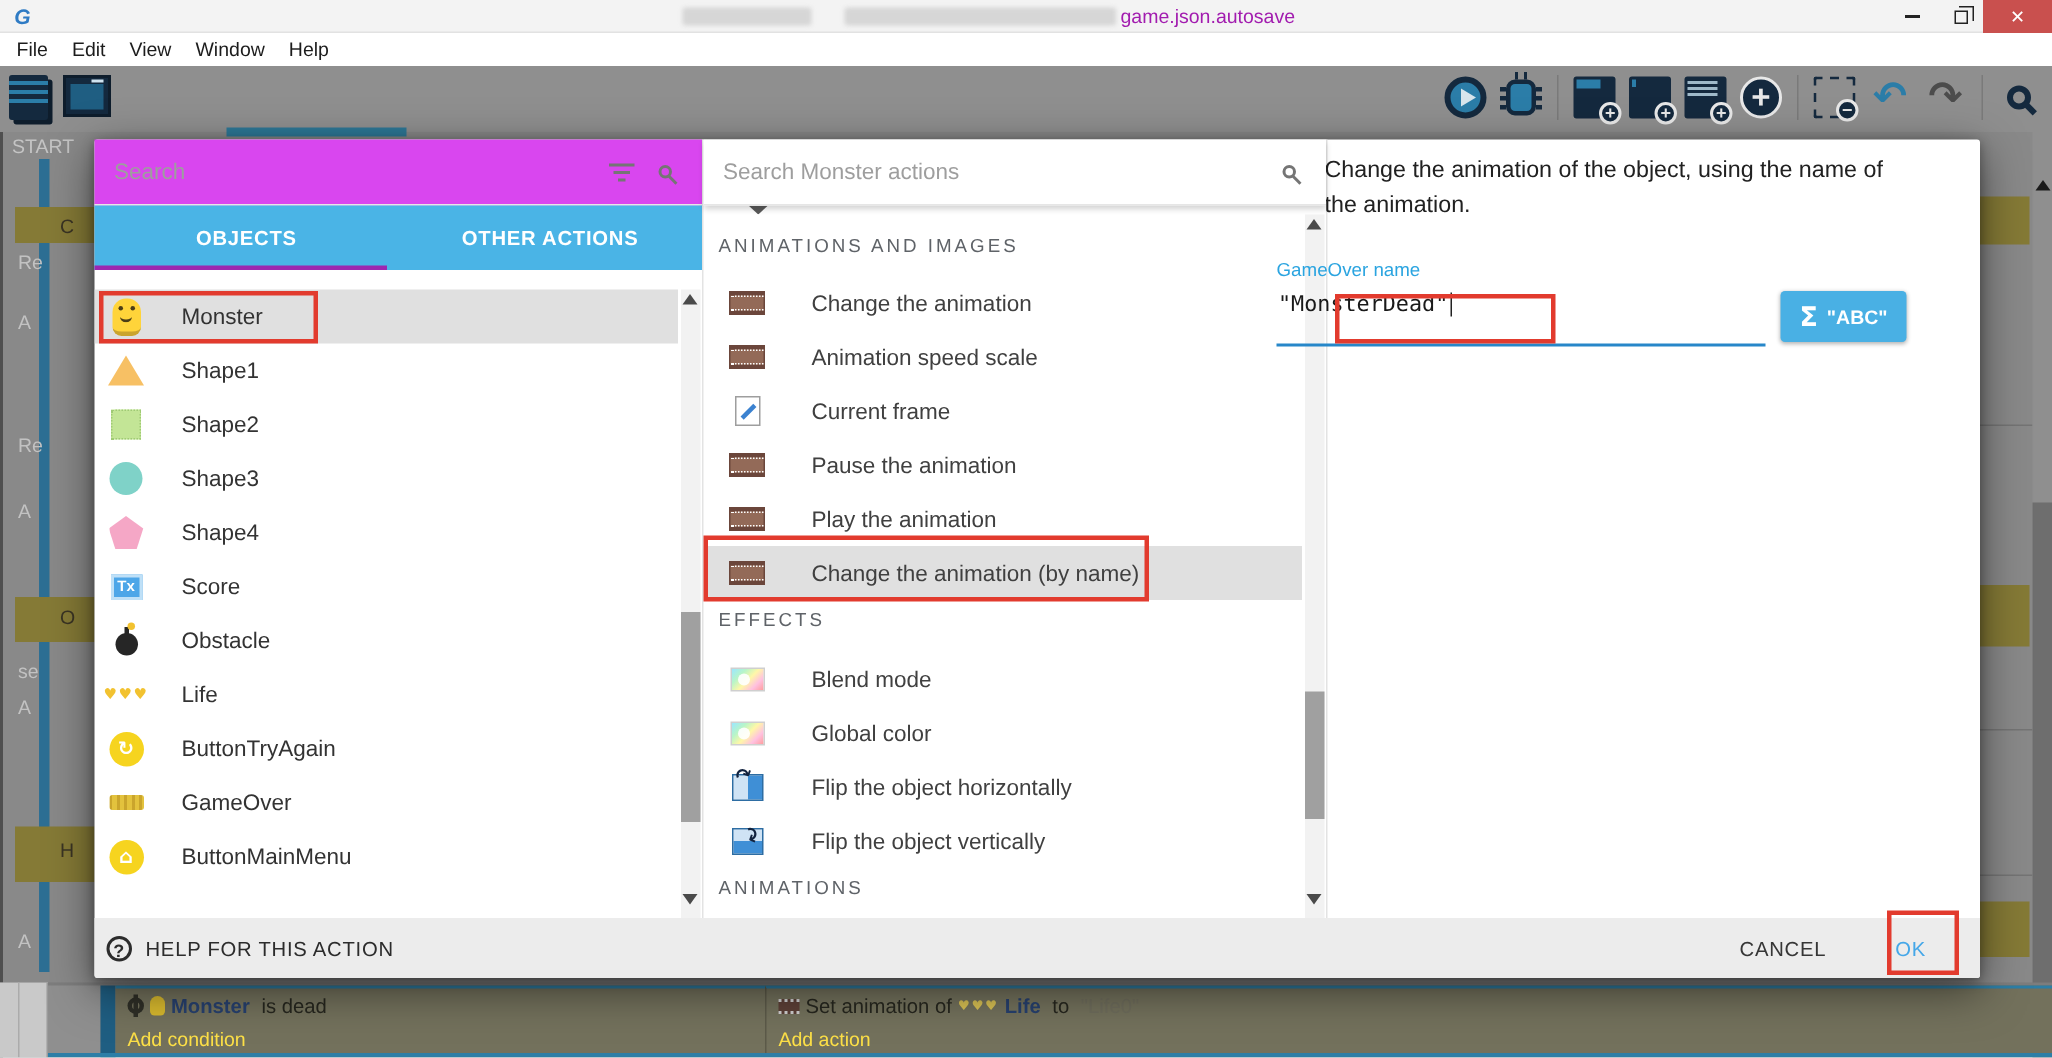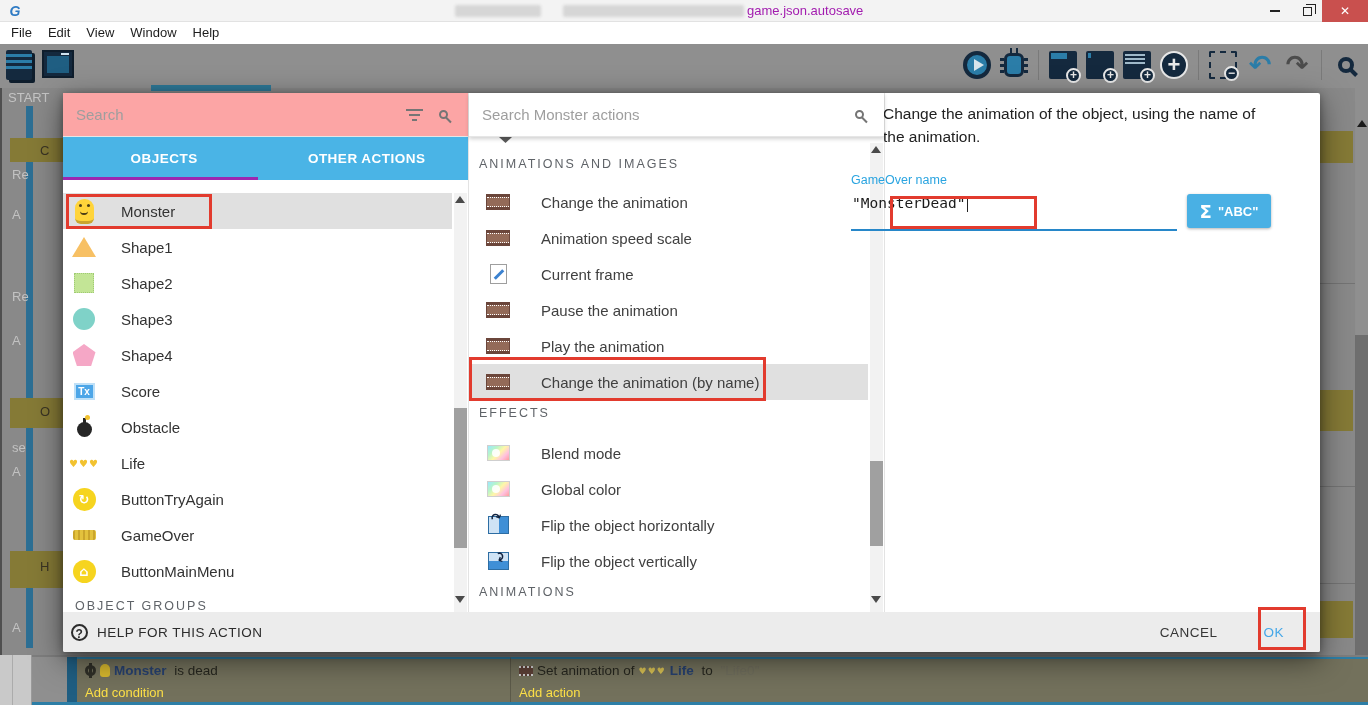--- a/index.html
+++ b/index.html
@@ -91,21 +91,21 @@
   .mini-hearts::after { content:"♥♥♥"; }
 
   
   .dialog { position:absolute; left:63px; top:93px; width:1257px; height:559px; background:#ffffff; border-radius:2px; box-shadow:0 8px 30px rgba(0,0,0,.5), 0 2px 8px rgba(0,0,0,.35); }
   .panel { position:absolute; top:0; height:519px; }
   .p-objects { left:0; width:405px; }
   .p-actions { left:405px; width:417px; border-left:1px solid #e3e3e3; border-right:1px solid #e3e3e3; }
   .p-detail { left:780px; width:434px;border-radius:24px; }
 
   
-  .search-row { position:absolute; left:0; top:0; width:100%; height:44px; background:#fca5a5; border-bottom:1px solid #e6e6e6; display:flex; align-items:center; }
+  .search-row { position:absolute; left:0; top:0; width:100%; height:44px; background:#d946ef; border-bottom:1px solid #e6e6e6; display:flex; align-items:center; }
   .p-actions .search-row { background:#fff; box-shadow:0 2px 4px rgba(0,0,0,.18); z-index:3; }
   .search-input { flex:1; border:none; outline:none; background:transparent; font-size:15px; color:#333; padding-left:13px; font-family:"Liberation Sans", sans-serif; }
   .search-input::placeholder { color:#9e9e9e; opacity:1; }
   .filter-icon { width:17px; height:12px; display:flex; flex-direction:column; align-items:center; justify-content:space-between; margin-right:16px; }
   .filter-icon i { display:block; height:2px; background:#757575; }
   .filter-icon i:nth-child(1){ width:17px; } .filter-icon i:nth-child(2){ width:11px; } .filter-icon i:nth-child(3){ width:5px; }
   .mag { width:9px; height:9px; border:2px solid #757575; border-radius:50%; position:relative; margin-right:20px; flex:none; }
   .mag::after { content:""; position:absolute; width:7px; height:2px; background:#757575; transform:rotate(45deg); right:-6px; bottom:-4px; }
 
   
@@ -392,21 +392,20 @@
               <span class="icon-banner"></span>
             </span>
             <span class="row-label">GameOver</span>
           </div>
         <div class="row">
             <span class="obj-icon">
               <span class="icon-btn-round icon-home"></span>
             </span>
             <span class="row-label">ButtonMainMenu</span>
           </div>
-        <div class="list-subheader">OBJECT GROUPS</div>
       </div>
       <div class="v-track" style="top:100px;height:419px;"></div>
       <div class="arr up" style="top:103px;"></div>
       <div class="v-thumb" style="top:315px;height:140px;"></div>
       <div class="arr down" style="top:503px;"></div>
     </div>
 
     <div class="panel p-actions">
       <div class="act-list">
         <div class="top-sliver"></div>

